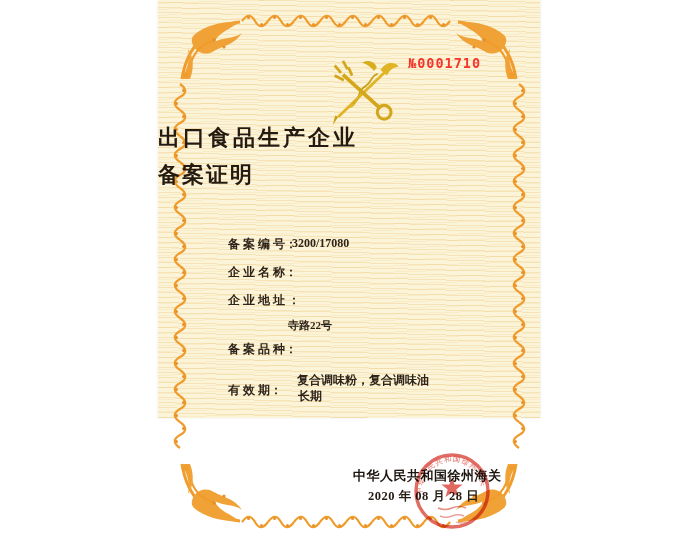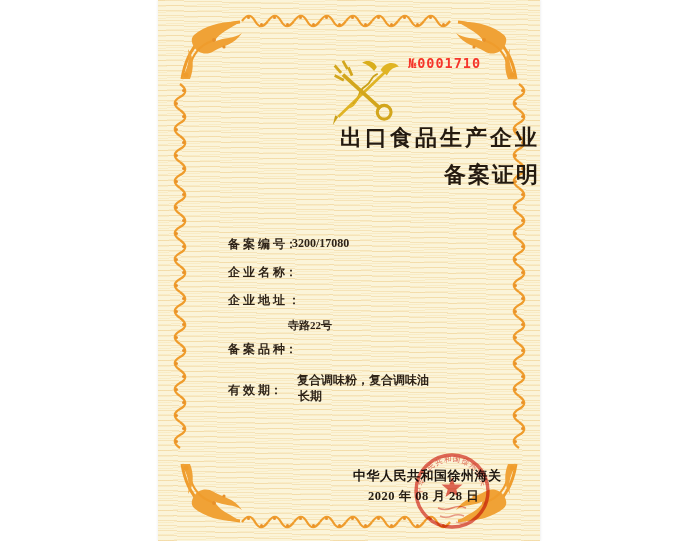--- a/index.html
+++ b/index.html
@@ -1,36 +1,36 @@
 <!DOCTYPE html>
 <html><head>
 <meta charset="utf-8">
 <style>
   html,body{margin:0;padding:0;background:#ffffff;}
   .stage{
     position:relative;width:700px;height:541px;background:#ffffff;overflow:hidden;
     font-family:"Liberation Serif","DejaVu Serif",serif;
   }
   .paper{
-    position:absolute;left:158px;top:0;width:382px;height:541px;
+    position:absolute;left:158px;top:0;width:382px;height:418px;
     background-color:#fbf4d9;
     background-image:
       repeating-linear-gradient(1.5deg, rgba(233,186,103,0.30) 0px, rgba(233,186,103,0.30) 1px, rgba(0,0,0,0) 1px, rgba(0,0,0,0) 5px),
       repeating-linear-gradient(-1.8deg, rgba(240,205,130,0.22) 0px, rgba(240,205,130,0.22) 1px, rgba(0,0,0,0) 1px, rgba(0,0,0,0) 6px);
     box-shadow:1px 0 2px rgba(0,0,0,0.06), -1px 0 2px rgba(0,0,0,0.04);
   }
   .frame{position:absolute;left:0;top:0;width:382px;height:541px;}
   .serial{
     position:absolute;left:250px;top:55px;
     font-family:"DejaVu Sans Mono",monospace;font-weight:bold;
     font-size:13.5px;color:#f5352b;letter-spacing:1px;white-space:nowrap;
   }
   .emblem{position:absolute;left:168px;top:60px;width:76px;height:66px;}
   .title{
-    position:absolute;left:0;top:124px;width:382px;text-align:right;
+    position:absolute;left:0;top:124px;width:382px;text-align:left;
     color:#241a10;font-weight:bold;line-height:1.25;
   }
   .title .t1{font-size:22px;letter-spacing:3px;white-space:nowrap;}
   .title .t2{font-size:22px;letter-spacing:2px;margin-top:9px;white-space:nowrap;}
   .lbl,.val{
     position:absolute;white-space:nowrap;color:#2e2318;
     font-size:12px;font-weight:bold;
   }
   .lbl{left:70px;letter-spacing:0px;}
   .val{font-weight:bold;}

